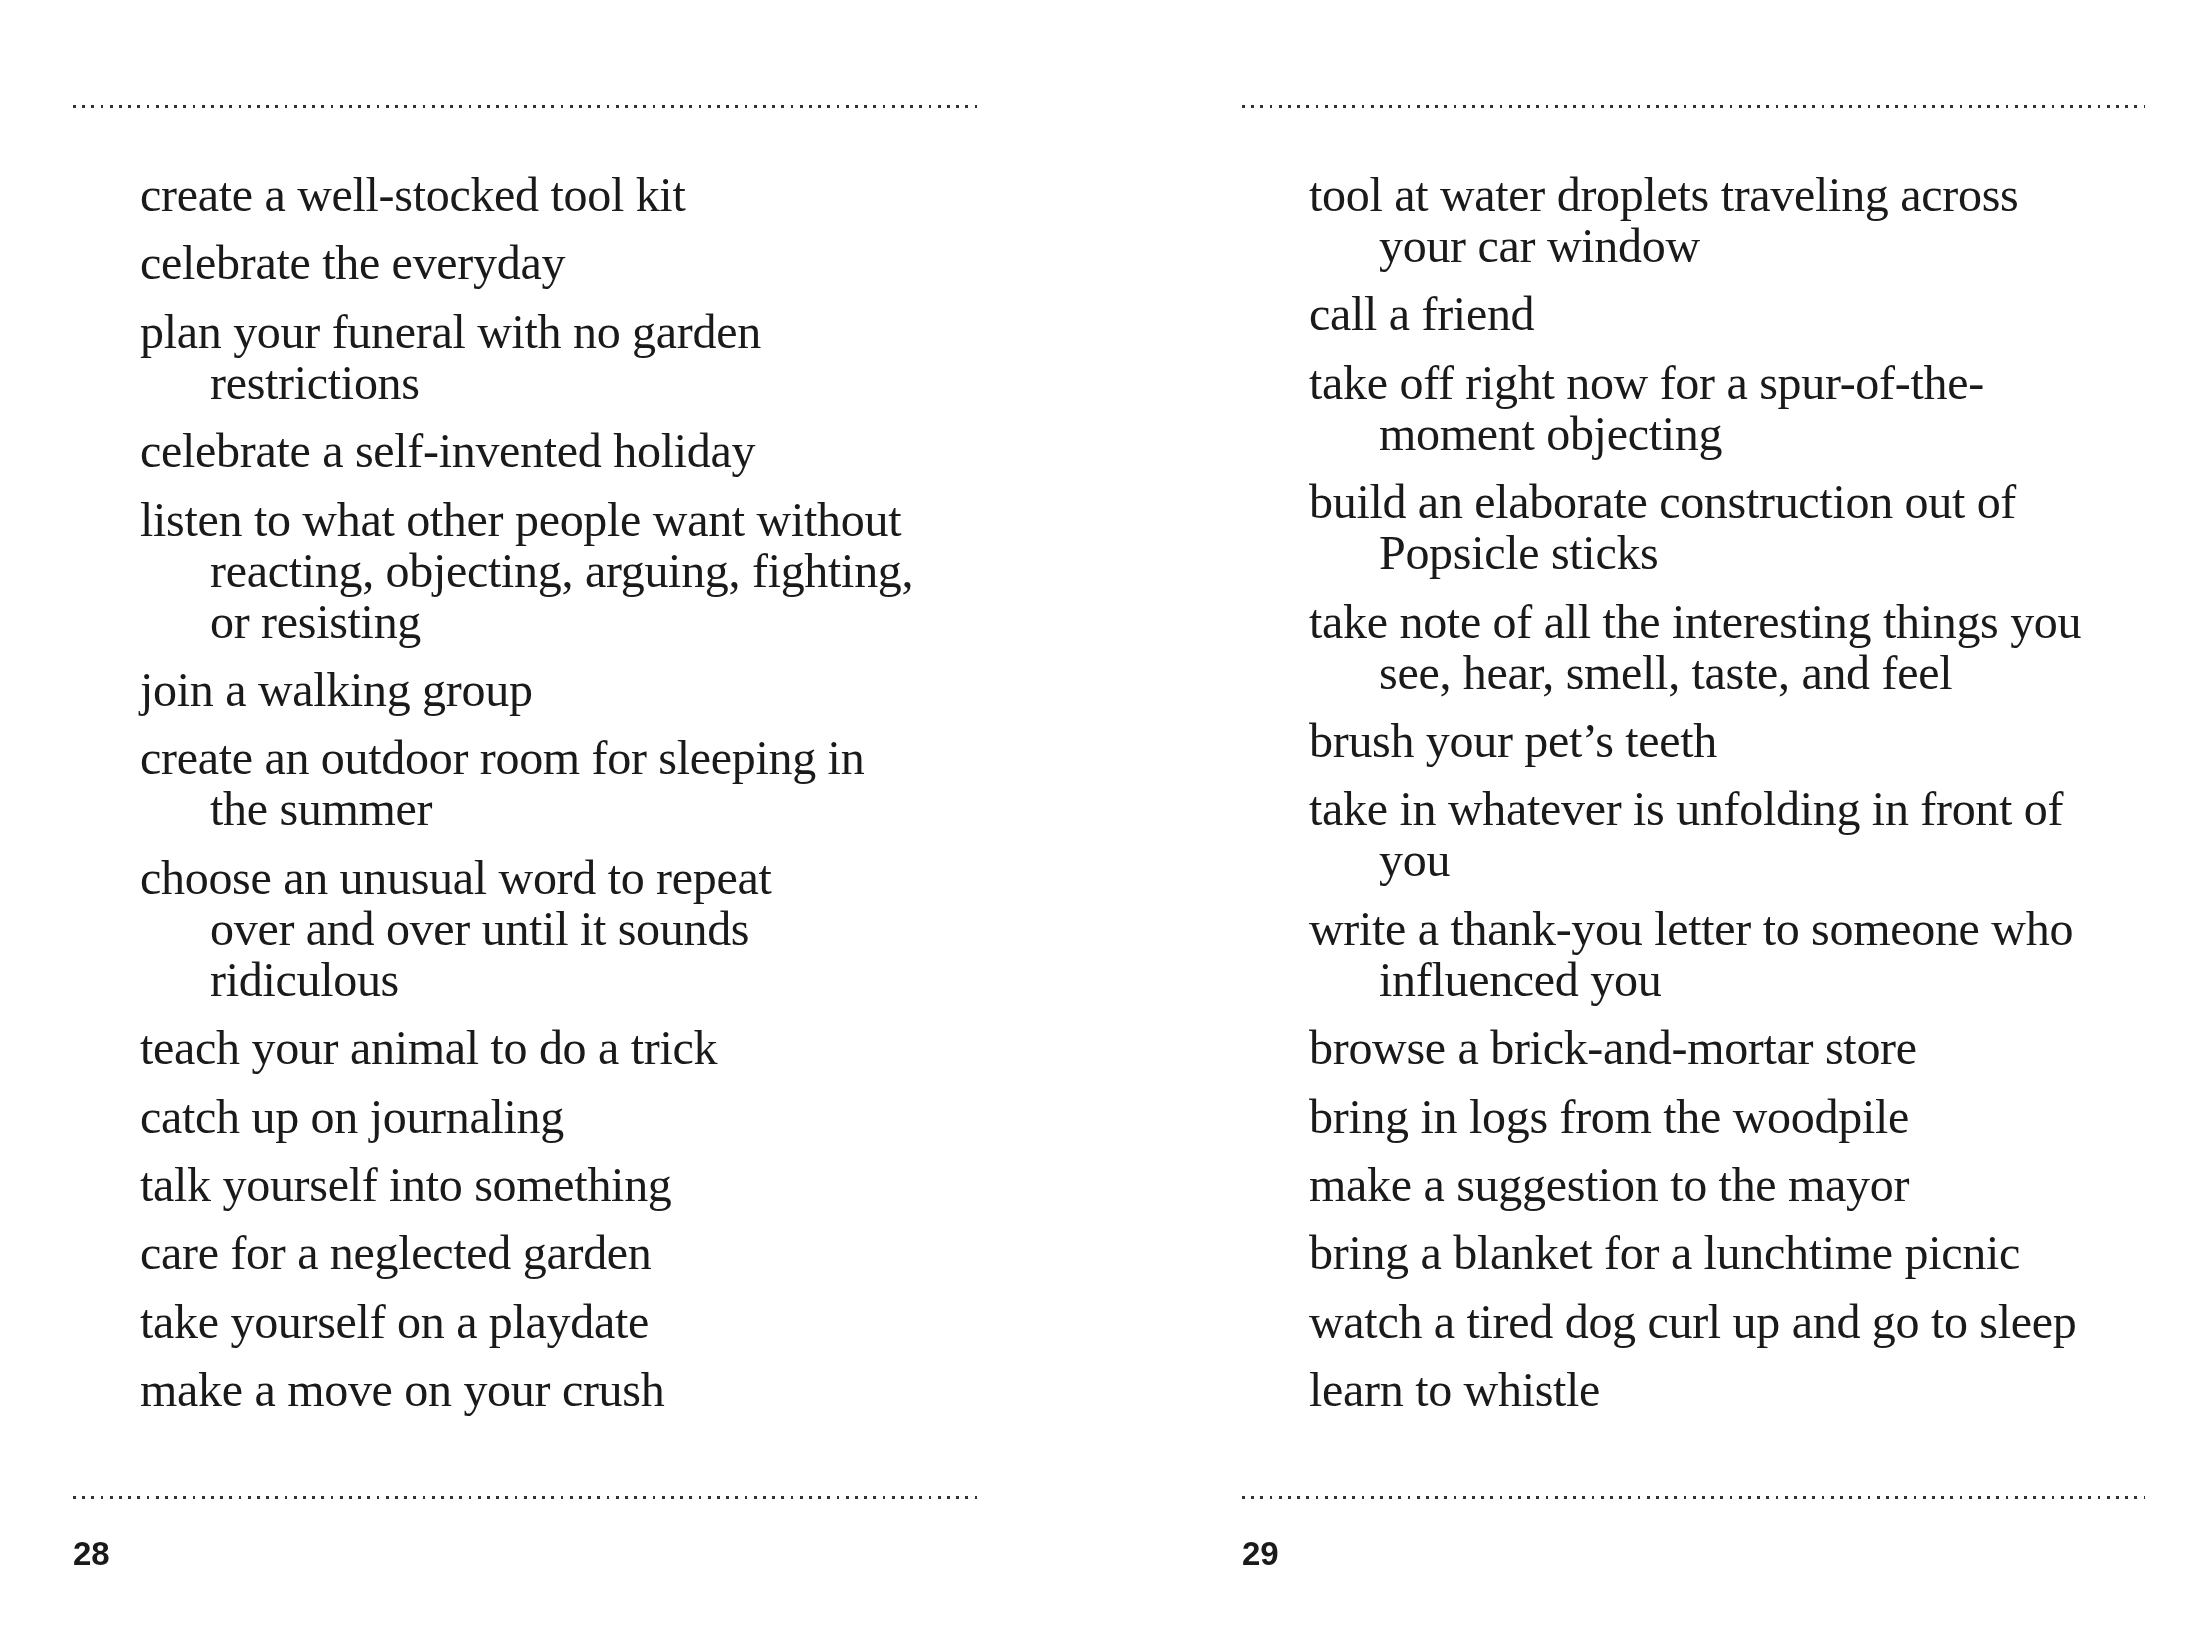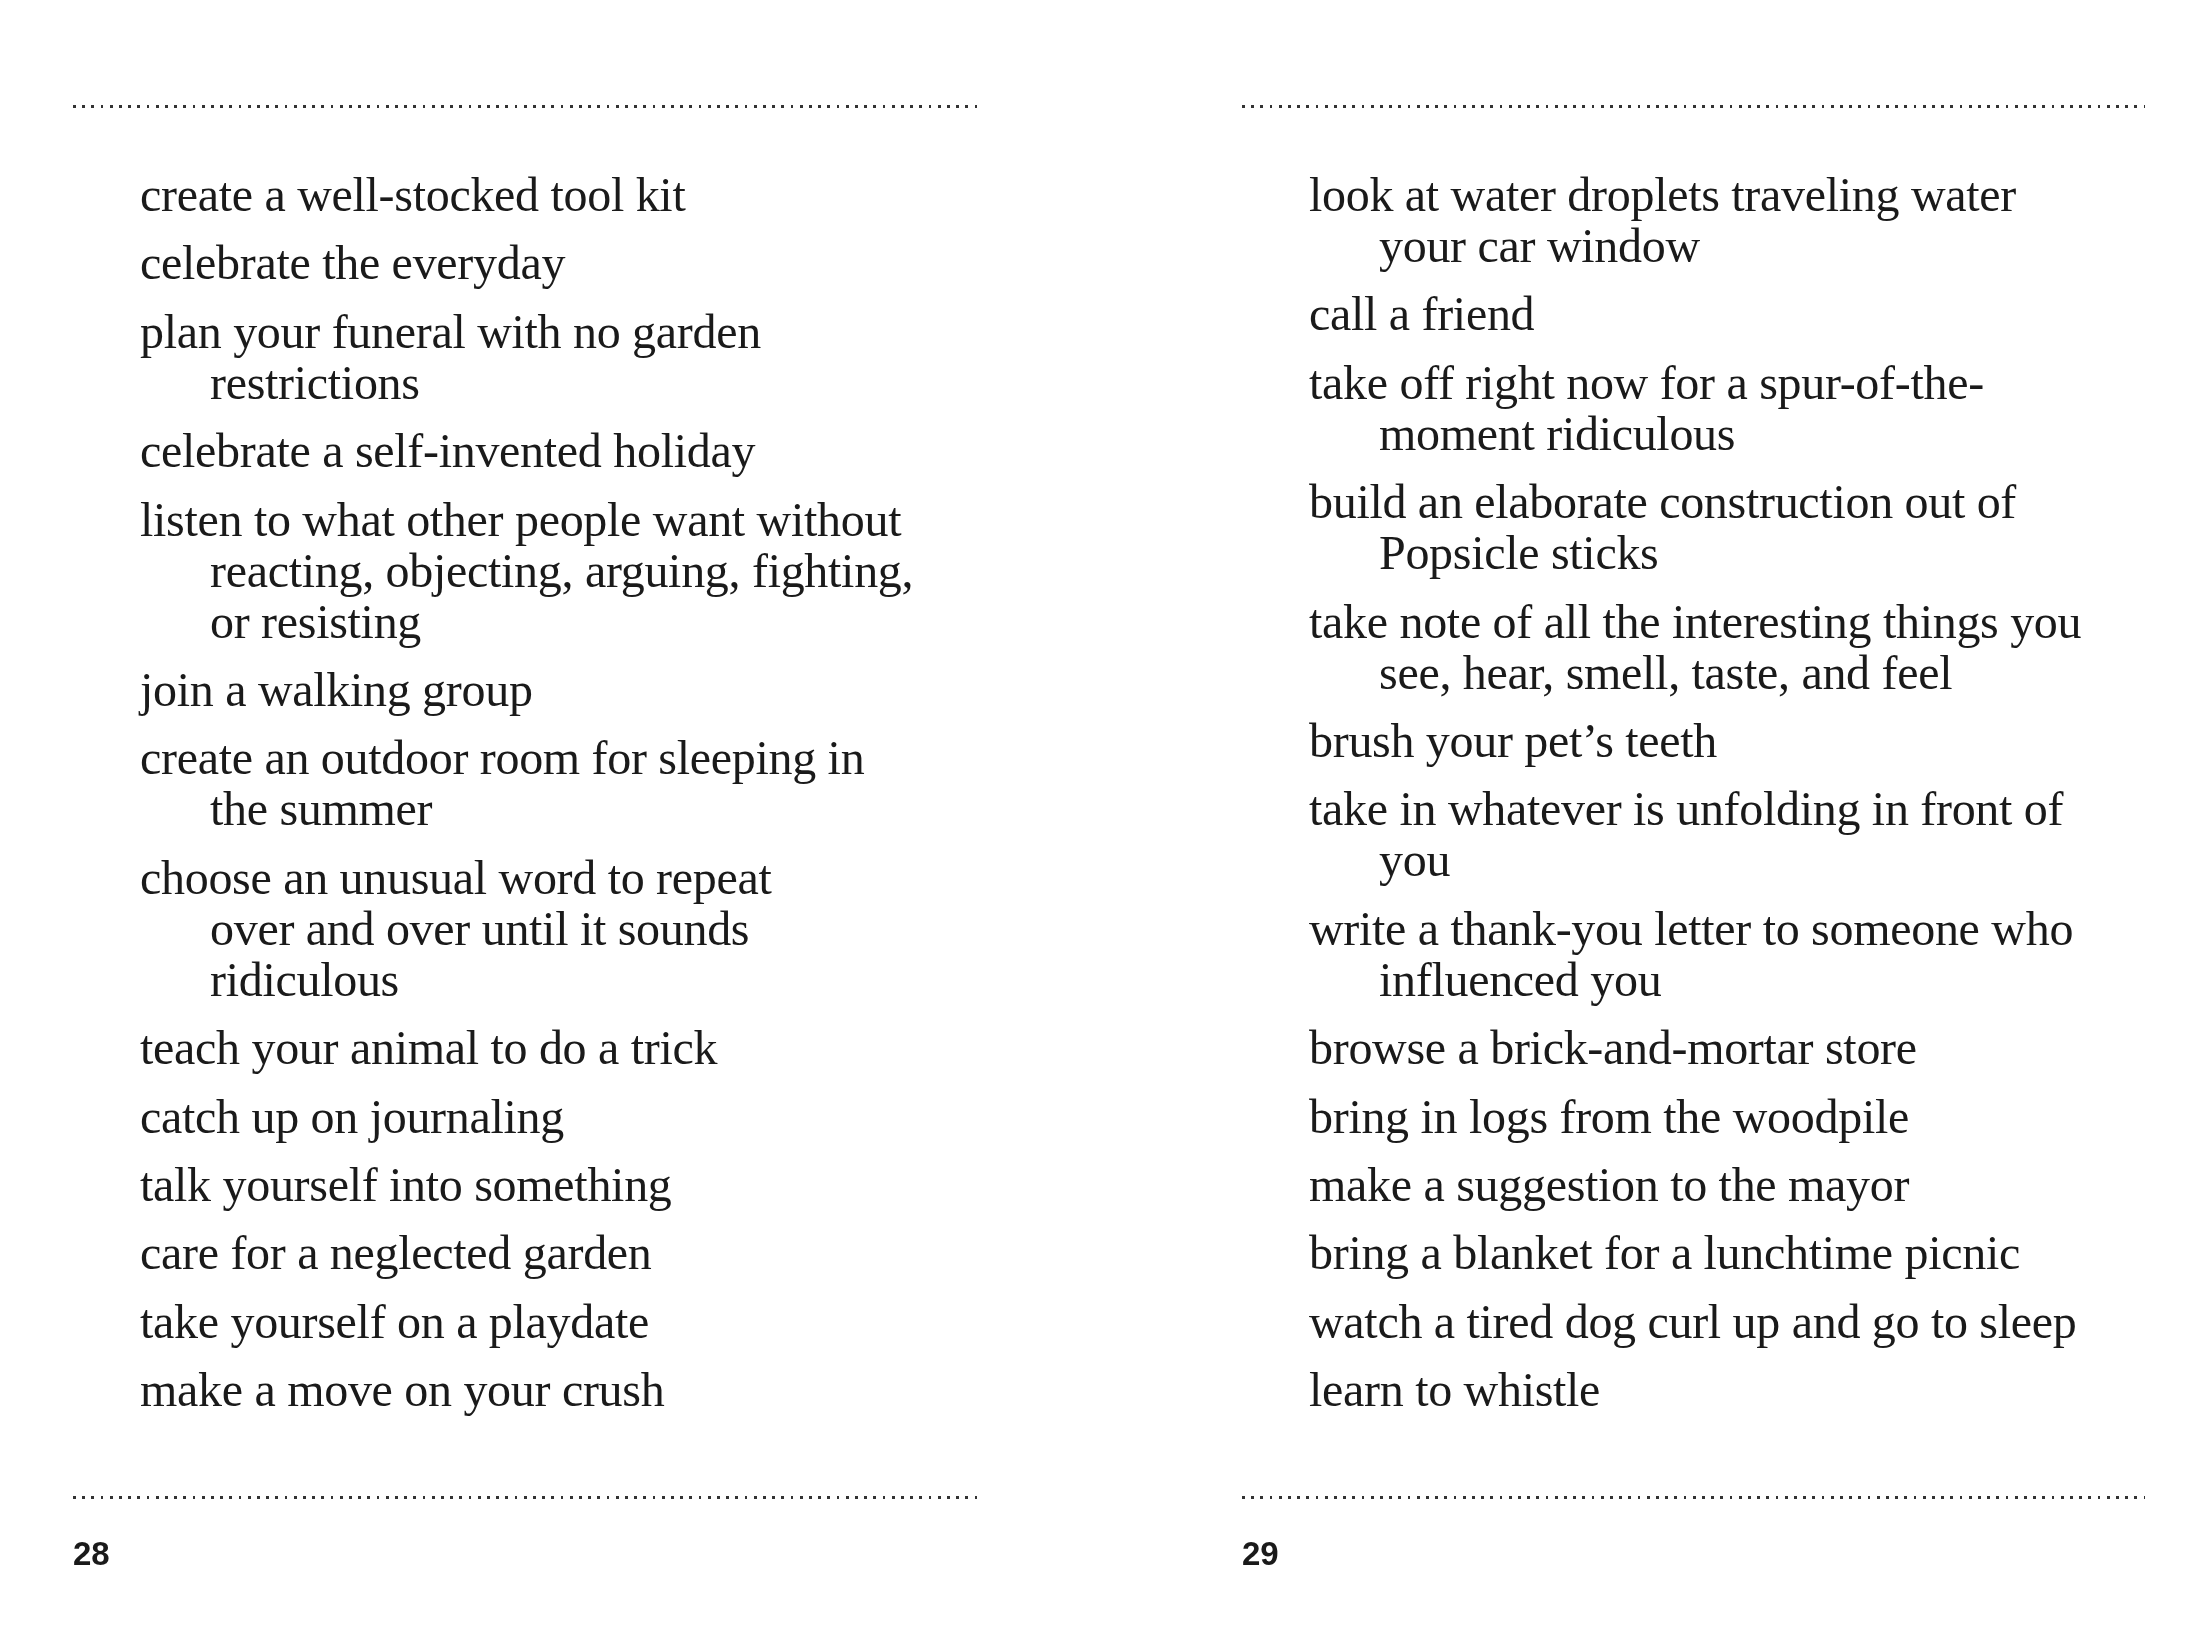--- a/index.html
+++ b/index.html
@@ -125,29 +125,29 @@
         </div>
       </div>
     <div class="rule rule-bottom"></div>
     <div class="page-num">28</div>
   </section>
 
   <section class="page right">
     <div class="rule rule-top"></div>
     <div class="text-block">
         <div class="entry">
-          <div class="line">look at water droplets traveling water</div>
+          <div class="line">tool at water droplets traveling across</div>
           <div class="line cont">your car window</div>
         </div>
         <div class="entry">
           <div class="line">call a friend</div>
         </div>
         <div class="entry">
           <div class="line">take off right now for a spur-of-the-</div>
-          <div class="line cont">moment ridiculous</div>
+          <div class="line cont">moment objecting</div>
         </div>
         <div class="entry">
           <div class="line">build an elaborate construction out of</div>
           <div class="line cont">Popsicle sticks</div>
         </div>
         <div class="entry">
           <div class="line">take note of all the interesting things you</div>
           <div class="line cont">see, hear, smell, taste, and feel</div>
         </div>
         <div class="entry">

